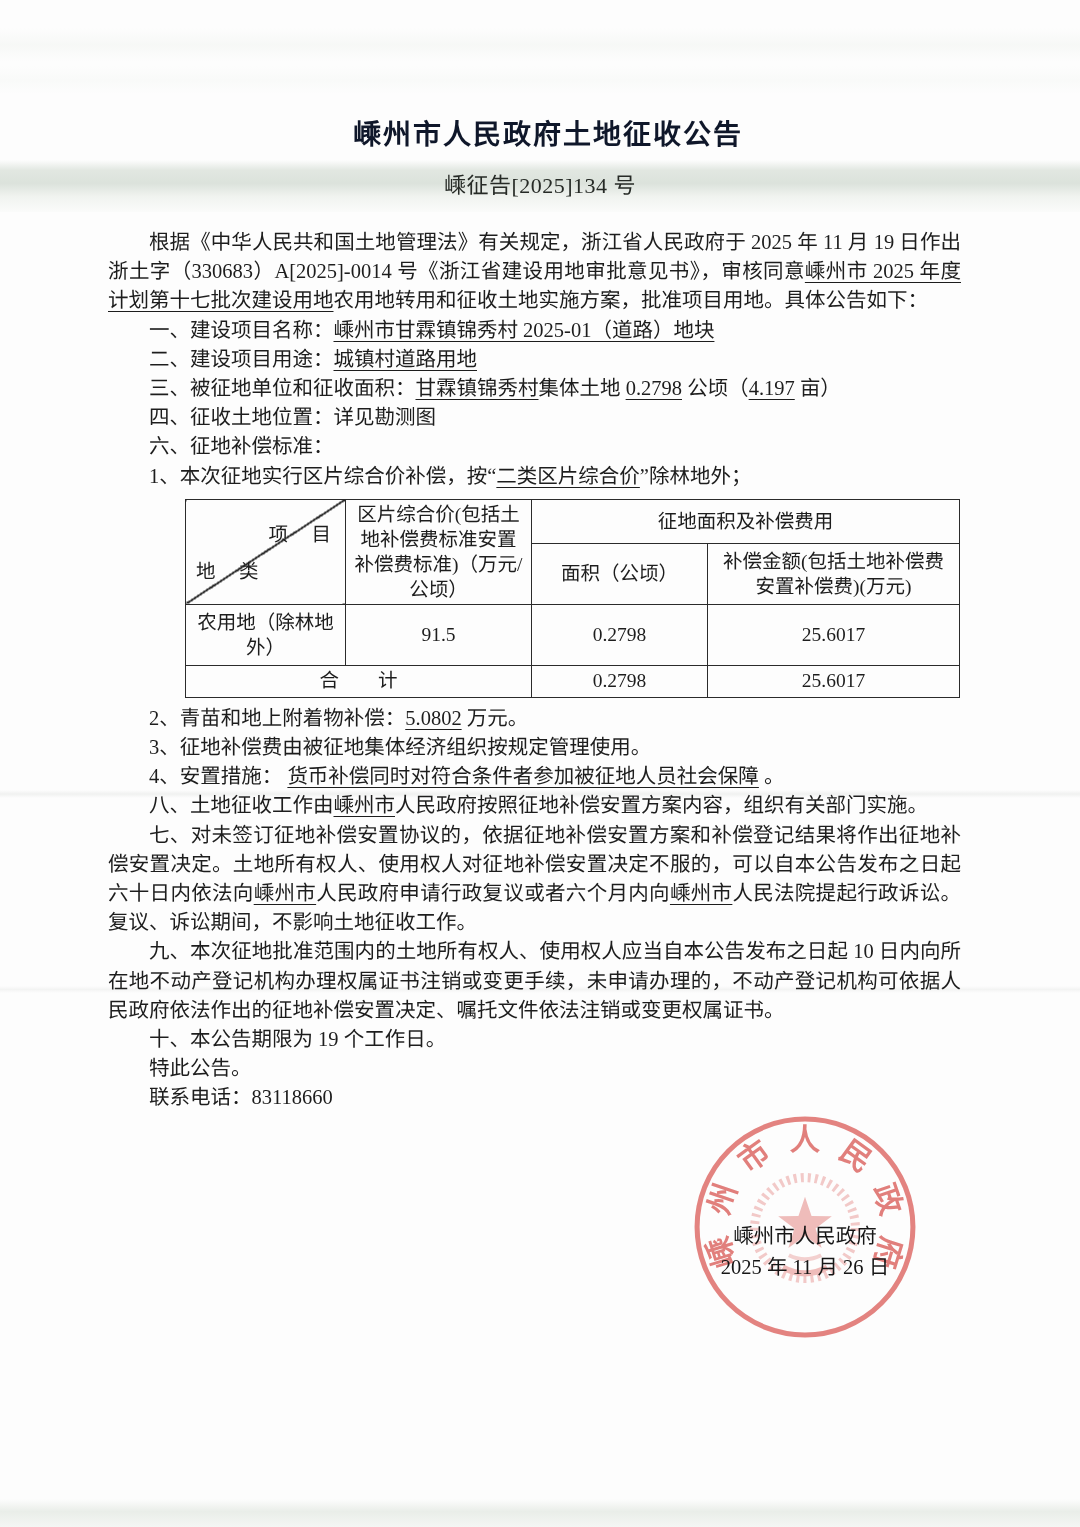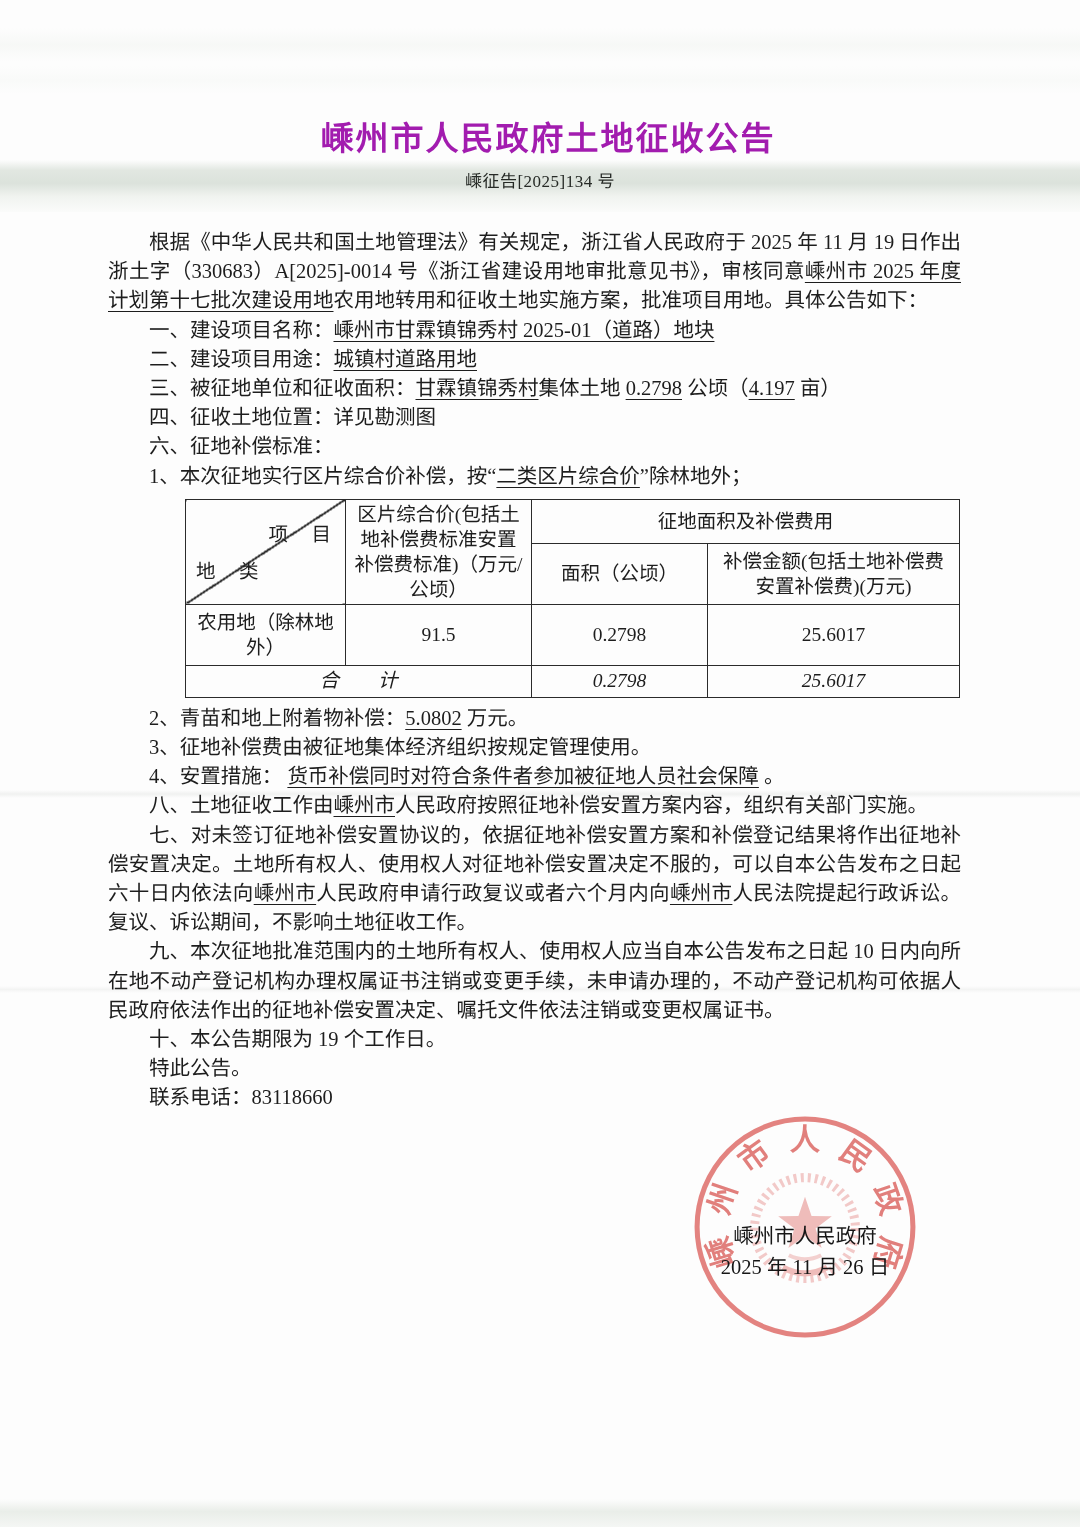--- a/index.html
+++ b/index.html
@@ -13,25 +13,25 @@
   .band-top1{top:28px;height:34px;background:linear-gradient(180deg,rgba(213,223,212,0) 0%,rgba(213,223,212,.16) 50%,rgba(213,223,212,0) 100%);}
   .band-top2{top:66px;height:28px;background:linear-gradient(180deg,rgba(213,223,212,0) 0%,rgba(213,223,212,.10) 50%,rgba(213,223,212,0) 100%);}
   .band-docno{top:160px;height:52px;background:linear-gradient(180deg,rgba(216,224,215,0) 0%,rgba(203,213,202,.55) 20%,rgba(199,210,199,.62) 45%,rgba(220,227,218,.38) 70%,rgba(236,240,234,.15) 100%);}
   .band-mid1{top:790px;height:8px;background:linear-gradient(180deg,rgba(130,140,130,0) ,rgba(130,140,130,.10),rgba(130,140,130,0));}
   .band-mid2{top:986px;height:7px;background:linear-gradient(180deg,rgba(130,140,130,0),rgba(130,140,130,.08),rgba(130,140,130,0));}
   .band-bottom{top:1499px;height:28px;background:linear-gradient(180deg,rgba(206,216,204,0) 0%,rgba(206,216,204,.42) 45%,rgba(206,216,204,.18) 100%);}
 
   .doc-title{
     position:absolute;top:112px;left:16px;right:0;text-align:center;
     font-family:"Liberation Sans", sans-serif;font-weight:800;
-    font-size:33px;letter-spacing:2px;color:#a21caf;
+    font-size:28px;letter-spacing:2px;color:#0f172a;
   }
   .doc-no{
     position:absolute;top:167px;left:0;right:0;text-align:center;
-    font-size:17px;color:#262a26;letter-spacing:.5px;
+    font-size:22px;color:#262a26;letter-spacing:.5px;
   }
   .body-flow{
     position:absolute;top:204px;left:108px;width:853px;
     font-size:20.5px;line-height:29.2px;text-align:justify;margin-top:24px;
   }
   .para{text-indent:2em;margin:0;}
   .u{text-decoration:underline;text-decoration-thickness:1.2px;text-underline-offset:4px;}
 
   table.comp{
     border-collapse:collapse;margin:8px 0 6px 77px;table-layout:fixed;
@@ -43,21 +43,21 @@
   }
   td.corner{
     position:relative;height:94px;padding:0;
     background-image:linear-gradient(to bottom right,transparent calc(50% - 1px),#2b2b2b calc(50% - 1px),#2b2b2b calc(50% + 1px),transparent calc(50% + 1px));
   }
   .corner-top{position:absolute;top:22px;right:12px;letter-spacing:2px;}
   .corner-bottom{position:absolute;bottom:20px;left:10px;letter-spacing:2px;}
   tr.grp-row td{height:38px;}
   tr.sub-row td{height:54px;}
   tr.data-row td{height:56px;}
-  tr.total-row td{height:27px;line-height:24px;font-style:italic;}
+  tr.total-row td{height:27px;line-height:24px;}
 
   .signature{
     position:absolute;left:688px;top:1221px;width:234px;z-index:3;
     text-align:center;font-size:20.5px;line-height:31px;color:#161616;
   }
   .seal{position:absolute;left:688px;top:1110px;width:234px;height:234px;z-index:2;}
   .seal svg{display:block;}
   :root{--seal:#dc6460;}
 </style>
 </head>

